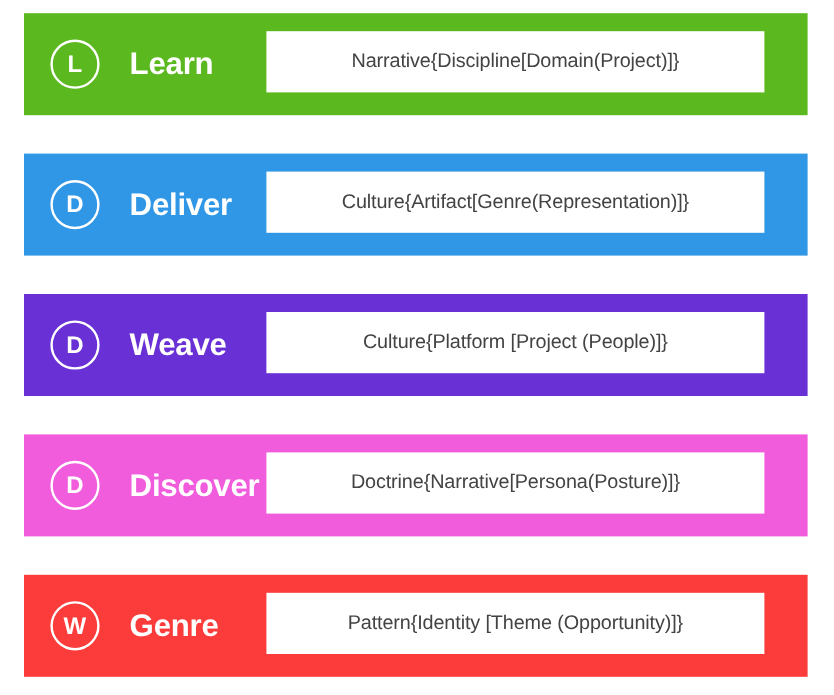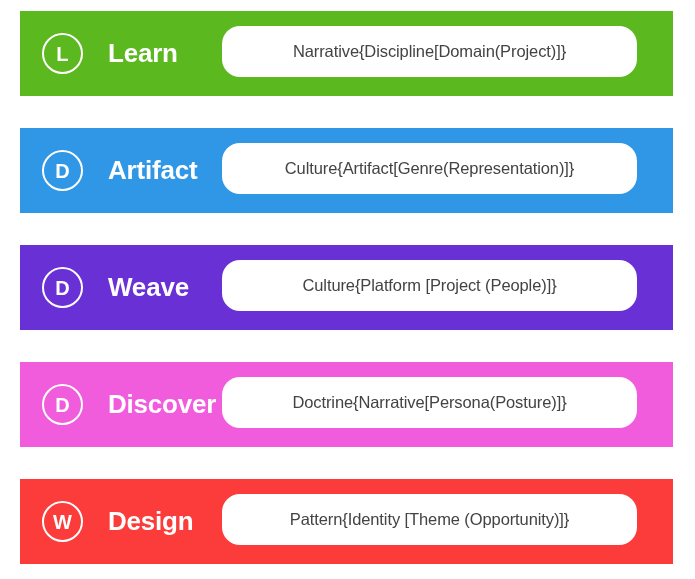--- a/index.html
+++ b/index.html
@@ -66,21 +66,20 @@
   .formula-box {
     position: absolute;
     left: 202px;
     right: 36px;
     top: 15px;
     bottom: 19px;
     background: #ffffff;
     display: flex;
     align-items: center;
     justify-content: center;
-    border-radius: 18px;
   }
   .formula-text {
     color: #434343;
     font-size: 16.5px;
     font-weight: normal;
     letter-spacing: -0.1px;
     white-space: nowrap;
     font-family: "Liberation Sans", sans-serif;
   }
 </style>
@@ -96,21 +95,21 @@
     <div class="stage-label">Learn</div>
     <div class="formula-box">
       <span class="formula-text">Narrative{Discipline[Domain(Project)]}</span>
     </div>
   </div>
 
   <div class="row" style="background: rgb(48, 151, 230);">
     <div class="badge">
       <span>D</span>
     </div>
-    <div class="stage-label">Artifact</div>
+    <div class="stage-label">Deliver</div>
     <div class="formula-box">
       <span class="formula-text">Culture{Artifact[Genre(Representation)]}</span>
     </div>
   </div>
 
   <div class="row" style="background: rgb(105, 48, 214);">
     <div class="badge">
       <span>D</span>
     </div>
     <div class="stage-label">Weave</div>
@@ -126,19 +125,19 @@
     <div class="stage-label">Discover</div>
     <div class="formula-box">
       <span class="formula-text">Doctrine{Narrative[Persona(Posture)]}</span>
     </div>
   </div>
 
   <div class="row" style="background: rgb(252, 59, 59);">
     <div class="badge">
       <span>W</span>
     </div>
-    <div class="stage-label">Design</div>
+    <div class="stage-label">Genre</div>
     <div class="formula-box">
       <span class="formula-text">Pattern{Identity [Theme (Opportunity)]}</span>
     </div>
   </div>
 
 </div>
 
 </body></html>

